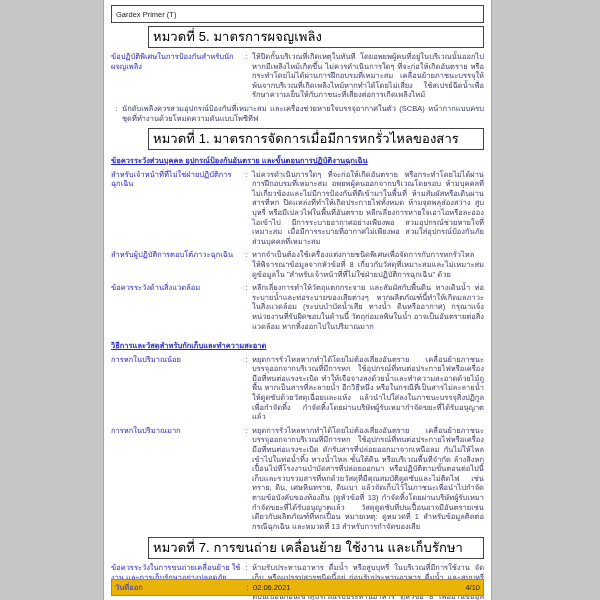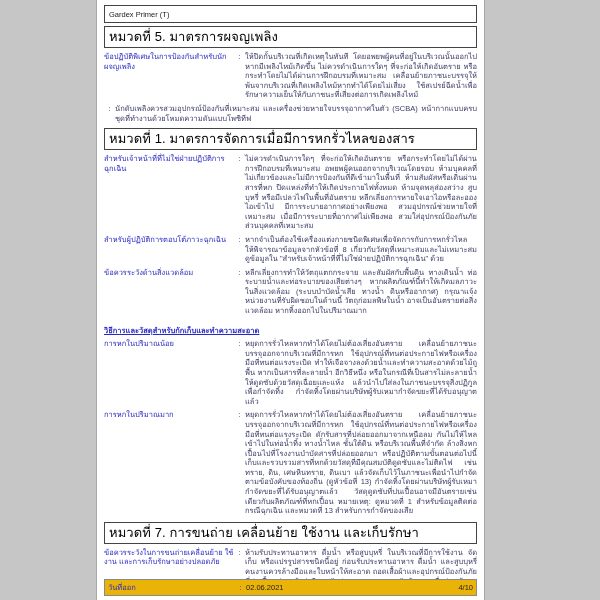--- a/index.html
+++ b/index.html
@@ -2,32 +2,32 @@
 <html><head>
 <meta charset="utf-8">
 <style>
   html,body{margin:0;padding:0}
   body{
     width:600px;height:600px;overflow:hidden;position:relative;
     background:#c6c6c6;
     font-family:"Liberation Sans","DejaVu Sans",sans-serif;
   }
   .page{
-    position:absolute;left:96px;top:0;width:389px;height:600px;
+    position:absolute;left:103px;top:0;width:389px;height:600px;
     background:#ffffff;box-sizing:border-box;
     border-left:1px solid #a8a8a8;border-right:1px solid #a8a8a8;
     padding:5px 7px 0 7px;overflow:hidden;
   }
   .titlebox{
     border:1px solid #444;padding:4px 4px 3px 4px;
     font-size:7.5px;color:#222;line-height:9px;
   }
   .sechead{
     border:1px solid #444;margin-top:3px;padding:2px 4px 3px 4px;
-    font-size:13px;color:#000;letter-spacing:.1px;line-height:15px;
+    font-size:13px;color:#000;letter-spacing:.1px;line-height:15px;margin-left:37px;
   }
   .row{display:flex;margin-top:4px;font-size:7.5px;line-height:9.6px}
   .row .lbl{width:130px;flex-shrink:0;color:#2a2ac2}
   .row .sep{width:11px;flex-shrink:0;text-align:center;color:#3a3a66}
   .row .val{flex:1;color:#3a3a66;text-align:justify}
   .subhead{
     margin-top:6px;font-size:7.5px;line-height:9.5px;font-weight:bold;
     color:#2a2ac2;text-decoration:underline;
   }
   .subhead.second{margin-top:10px}
@@ -58,20 +58,21 @@
     <div class="val">ให้ปิดกั้นบริเวณที่เกิดเหตุในทันที โดยอพยพผู้คนที่อยู่ในบริเวณนั้นออกไป หากมีเพลิงไหม้เกิดขึ้น ไม่ควรดำเนินการใดๆ ที่จะก่อให้เกิดอันตราย หรือกระทำโดยไม่ได้ผ่านการฝึกอบรมที่เหมาะสม เคลื่อนย้ายภาชนะบรรจุให้พ้นจากบริเวณที่เกิดเพลิงไหม้หากทำได้โดยไม่เสี่ยง ใช้สเปรย์ฉีดน้ำเพื่อรักษาความเย็นให้กับภาชนะที่เสี่ยงต่อการเกิดเพลิงไหม้</div>
   </div>
 
   <div class="row">
     <div class="sep">:</div>
     <div class="val">นักดับเพลิงควรสวมอุปกรณ์ป้องกันที่เหมาะสม และเครื่องช่วยหายใจบรรจุอากาศในตัว (SCBA) หน้ากากแบบครบชุดที่ทำงานด้วยโหมดความดันแบบโพซิทีฟ</div>
   </div>
 
   <div class="sechead" style="margin-top:5px">หมวดที่ 1. มาตรการจัดการเมื่อมีการหกรั่วไหลของสาร</div>
 
+  <div class="subhead">ข้อควรระวังส่วนบุคคล อุปกรณ์ป้องกันอันตราย และขั้นตอนการปฏิบัติงานฉุกเฉิน</div>
 
   <div class="row">
     <div class="lbl">สำหรับเจ้าหน้าที่ที่ไม่ใช่ฝ่ายปฏิบัติการฉุกเฉิน</div>
     <div class="sep">:</div>
     <div class="val">ไม่ควรดำเนินการใดๆ ที่จะก่อให้เกิดอันตราย หรือกระทำโดยไม่ได้ผ่านการฝึกอบรมที่เหมาะสม อพยพผู้คนออกจากบริเวณโดยรอบ ห้ามบุคคลที่ไม่เกี่ยวข้องและไม่มีการป้องกันที่ดีเข้ามาในพื้นที่ ห้ามสัมผัสหรือเดินผ่านสารที่หก ปิดแหล่งที่ทำให้เกิดประกายไฟทั้งหมด ห้ามจุดพลุส่องสว่าง สูบบุหรี่ หรือมีเปลวไฟในพื้นที่อันตราย หลีกเลี่ยงการหายใจเอาไอหรือละอองไอเข้าไป มีการระบายอากาศอย่างเพียงพอ สวมอุปกรณ์ช่วยหายใจที่เหมาะสม เมื่อมีการระบายที่อากาศไม่เพียงพอ สวมใส่อุปกรณ์ป้องกันภัยส่วนบุคคลที่เหมาะสม</div>
   </div>
 
   <div class="row">
     <div class="lbl">สำหรับผู้ปฏิบัติการตอบโต้ภาวะฉุกเฉิน</div>
     <div class="sep">:</div>

